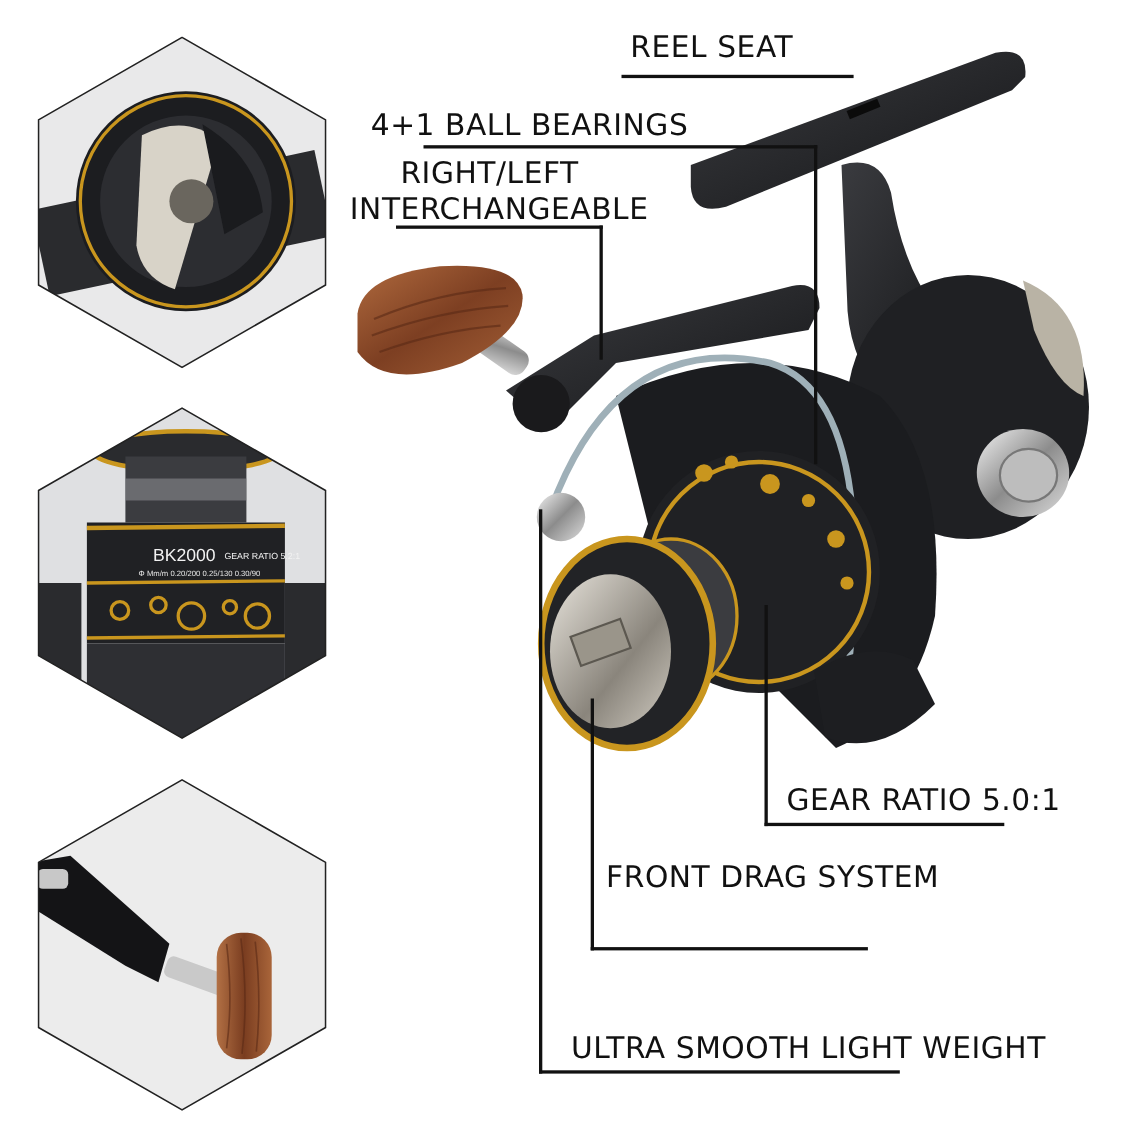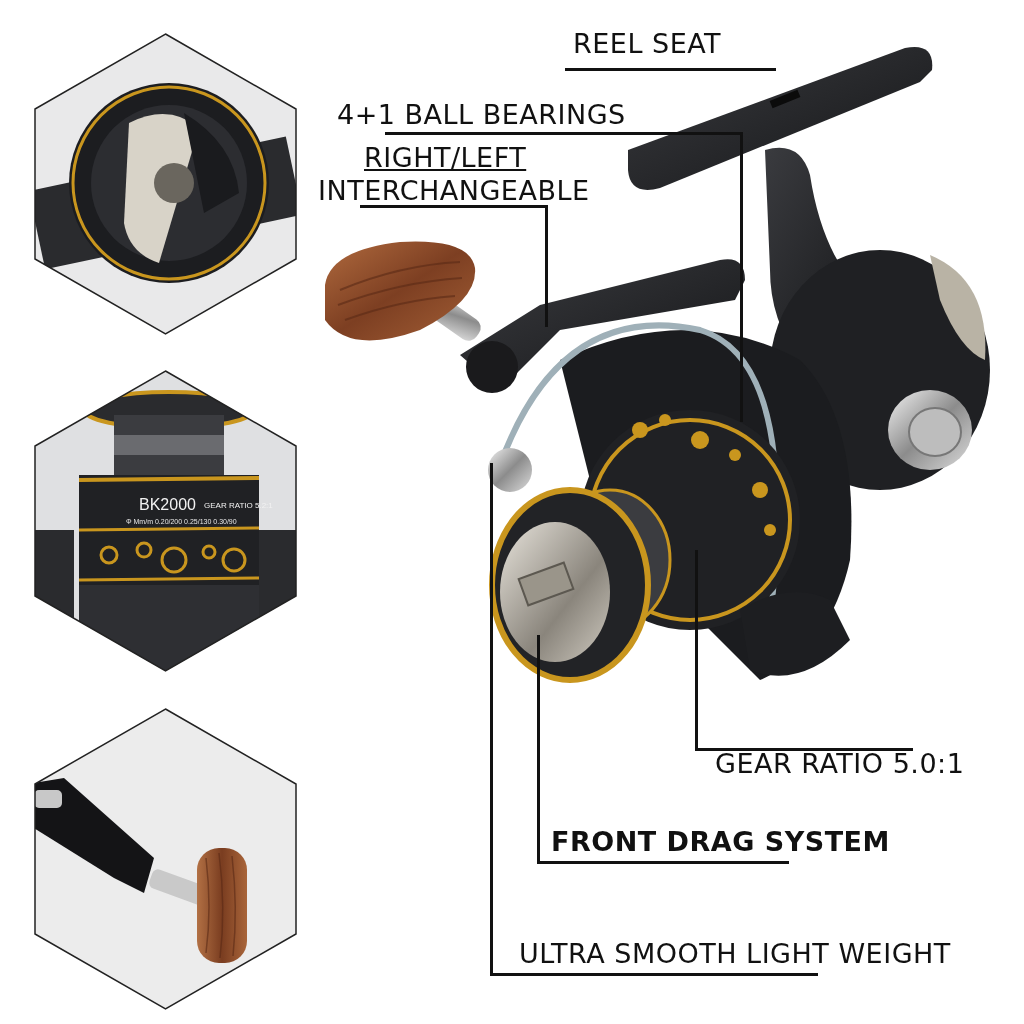--- a/index.html
+++ b/index.html
@@ -157,28 +157,28 @@
   </svg>
 </div>
 
 <div class="label" style="left:573px;top:30px;">REEL SEAT</div>
 <div class="line" style="left:565px;top:68px;width:211px;height:3px;"></div>
 
 <div class="label" style="left:337px;top:101px;">4+1 BALL BEARINGS</div>
 <div class="line" style="left:385px;top:132px;width:358px;height:3px;"></div>
 <div class="line" style="left:740px;top:132px;width:3px;height:290px;"></div>
 
-<div class="label" style="left:364px;top:144px;text-decoration:underline;">RIGHT/LEFT</div>
+<div class="label" style="left:364px;top:144px;">RIGHT/LEFT</div>
 <div class="label" style="left:318px;top:177px;text-align:right;">INTERCHANGEABLE</div>
 <div class="line" style="left:360px;top:205px;width:188px;height:3px;"></div>
 <div class="line" style="left:545px;top:205px;width:3px;height:122px;"></div>
 
-<div class="label" style="left:715px;top:750px;">GEAR RATIO 5.0:1</div>
+<div class="label" style="left:715px;top:714px;">GEAR RATIO 5.0:1</div>
 <div class="line" style="left:695px;top:550px;width:3px;height:201px;"></div>
 <div class="line" style="left:695px;top:748px;width:218px;height:3px;"></div>
 
-<div class="label" style="left:551px;top:828px;font-weight:bold;">FRONT DRAG SYSTEM</div>
+<div class="label" style="left:551px;top:784px;">FRONT DRAG SYSTEM</div>
 <div class="line" style="left:537px;top:635px;width:3px;height:229px;"></div>
 <div class="line" style="left:537px;top:861px;width:252px;height:3px;"></div>
 
 <div class="label" style="left:503px;top:940px;margin-left:16px;">ULTRA SMOOTH  LIGHT WEIGHT</div>
 <div class="line" style="left:490px;top:463px;width:3px;height:513px;"></div>
 <div class="line" style="left:490px;top:973px;width:328px;height:3px;"></div>
 
 </body></html>

